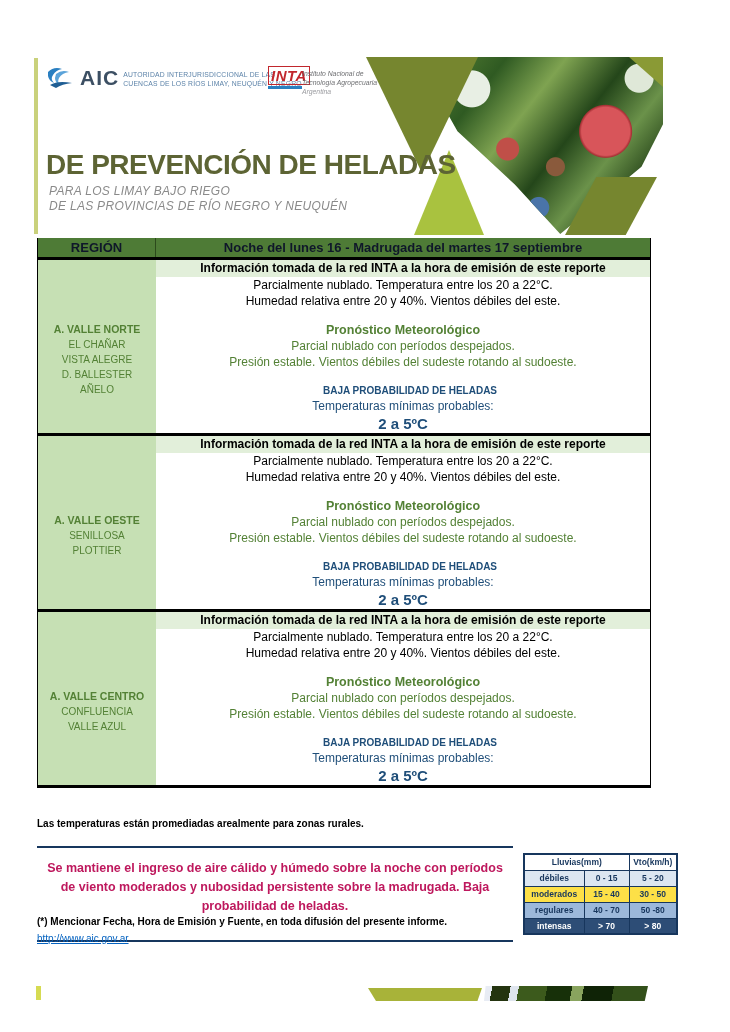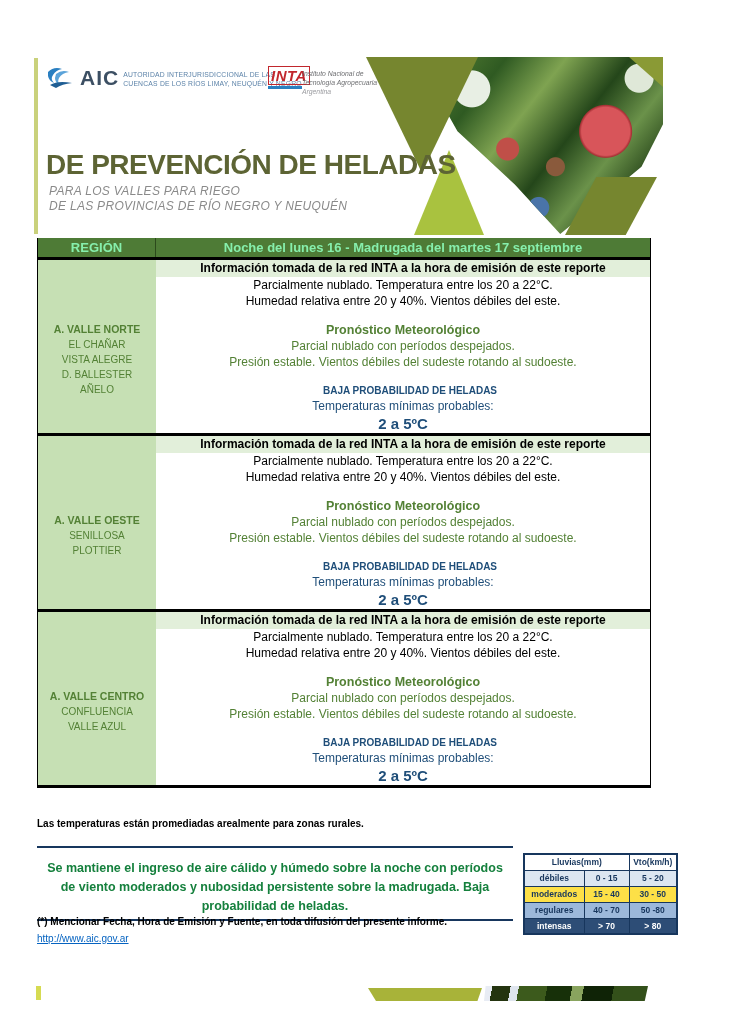--- a/index.html
+++ b/index.html
@@ -45,21 +45,21 @@
   #tri-lime-up { position:absolute; left:48px; top:93px; width:70px; height:85px;
     background:#a9c23f; clip-path:polygon(50% 0, 100% 100%, 0 100%); }
   #tri-olive-corner { position:absolute; right:0; top:0; width:34px; height:30px;
     background:#8a9a35; clip-path:polygon(100% 0, 100% 100%, 0 0); }
   #band-olive-bottom { position:absolute; right:6px; bottom:0; width:92px; height:58px;
     background:#76862f; clip-path:polygon(34% 0, 100% 0, 66% 100%, 0 100%); }
 
   
   #report-table { left:37px; top:238px; width:614px; border-left:1px solid #000;
                   border-right:1px solid #000; }
-  #table-head { display:flex; height:22px; background:#4e7b36; color:#86efac;
+  #table-head { display:flex; height:22px; background:#4e7b36; color:#0f172a;
                 font-weight:bold; font-size:13px; border-bottom:3px solid #000; }
   #region-head { width:118px; display:flex; align-items:center; justify-content:center;
                  border-right:1px solid #2c4a1c; }
   #date-head { flex:1; display:flex; align-items:center; justify-content:center; }
 
   .section { display:flex; height:176px; border-bottom:3px solid #000; overflow:hidden; }
   .region-cell { width:118px; background:#c6e0b4; display:flex; flex-direction:column;
                  justify-content:center; align-items:center; text-align:center; padding-top:26px; }
   .region-name { color:#538135; font-weight:bold; font-size:10.5px; line-height:15px; }
   .locality { color:#538135; font-size:10px; line-height:15px; }
@@ -70,22 +70,22 @@
   .forecast-title { color:#538135; font-weight:bold; font-size:12.5px; margin-top:13px; line-height:16px; }
   .forecast-line { color:#538135; font-size:12px; line-height:16px; }
   .prob-line { color:#1f4e79; font-weight:bold; font-size:10px; margin-top:13px; line-height:16px;margin-left:14px; }
   .temp-label { color:#1f4e79; font-size:12px; line-height:15px; }
   .temp-value { color:#1f4e79; font-weight:bold; font-size:15px; line-height:19px; }
 
   
   #footnote { left:37px; top:818px; font-size:10px; font-weight:bold; color:#000; }
 
   #summary-box { left:37px; top:846px; width:476px; border-top:2px solid #17365d;
-                 border-bottom:2px solid #17365d; padding:11px 10px 3px; text-align:center;
-                 color:#15803d; font-weight:bold; font-size:12.5px; line-height:19px; }
+                 border-bottom:2px solid #17365d; padding:11px 10px 24px; text-align:center;
+                 color:#be185d; font-weight:bold; font-size:12.5px; line-height:19px; }
 
   #legend-table { left:523px; top:837px; border-collapse:collapse; font-size:8.5px;
                   font-weight:bold; color:#17365d;margin-top:16px; }
   #legend-table td { border:1px solid #17365d; text-align:center; padding:0 2px;
                      height:16px; }
   #legend-table { border:2px solid #17365d; }
   .leg-head { background:#ffffff; }
   .leg-label { width:60px; }
   .leg-v1 { width:45px; }
   .leg-v2 { width:48px; }
@@ -142,21 +142,21 @@
   <div id="tri-lime-up"></div>
   <div id="tri-olive-corner"></div>
   <div id="band-olive-bottom"></div>
 </div>
 
 <div class="abs" id="page-title">
   <br>
   <span>DE PREVENCIÓN DE HELADAS</span>
 </div>
 <div class="abs" id="page-subtitle">
-  <span>PARA LOS VALLES PARA RIEGO</span><br>
+  <span>PARA LOS LIMAY BAJO RIEGO</span><br>
   <span>DE LAS PROVINCIAS DE RÍO NEGRO Y NEUQUÉN</span>
 </div>
 
 <div class="abs" id="report-table">
   <div id="table-head">
     <div id="region-head">REGIÓN</div>
     <div id="date-head">Noche del lunes 16 - Madrugada del martes 17 septiembre</div>
   </div>
 
   <div class="section">

